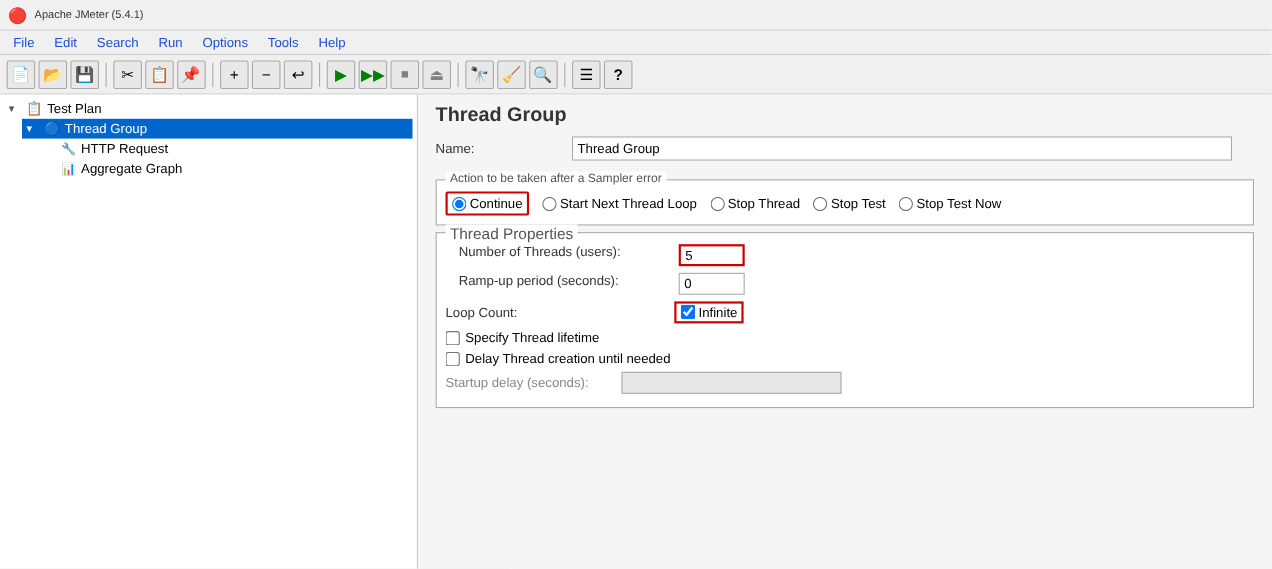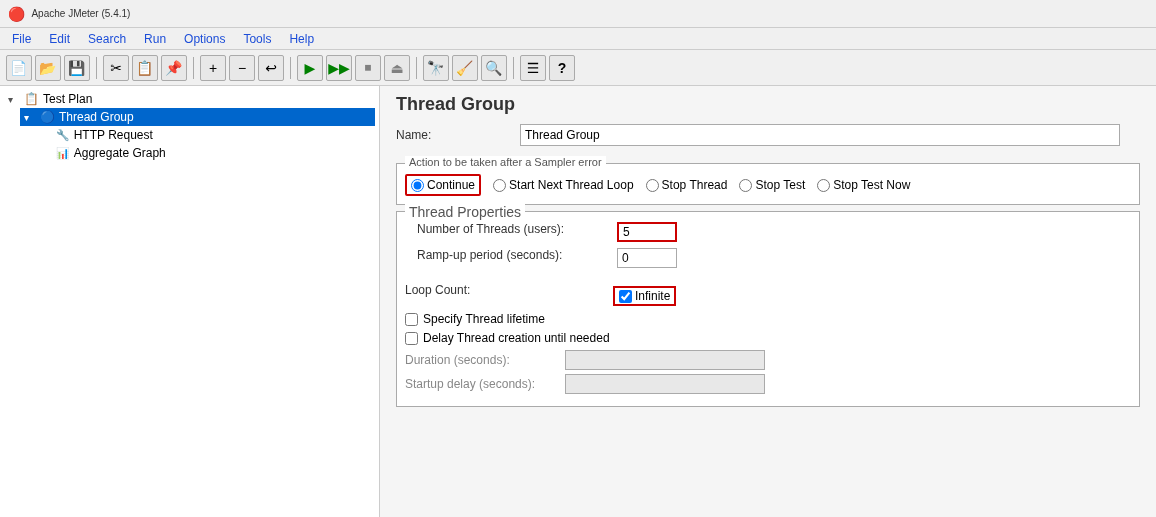--- a/index.html
+++ b/index.html
@@ -249,24 +249,22 @@
       display: flex;
       align-items: center;
       gap: 8px;
       margin: 6px 0;
     }
 
     .infinite-box {
       border: 2px solid #cc0000;
       padding: 1px 4px;
       display: flex;
-      align-items: center;
       gap: 3px;
       cursor: pointer;
-      margin-top: 12px;
     }
 
     .checkbox-label {
       display: flex;
       align-items: center;
       gap: 5px;
       margin: 5px 0;
       font-size: 12px;
       cursor: pointer;
     }
@@ -445,24 +443,20 @@
       <label class="checkbox-label">
         <input type="checkbox" style="">
         <span>Specify Thread lifetime</span>
       </label>
 
       <label class="checkbox-label">
         <input type="checkbox" style="">
         <span>Delay Thread creation until needed</span>
       </label>
 
-      <div class="duration-row">
-        <span class="duration-label">Duration (seconds):</span>
-        <input type="text" class="disabled-input" disabled="" value="" style="">
-      </div>
 
       <div class="duration-row">
         <span class="duration-label">Startup delay (seconds):</span>
         <input type="text" class="disabled-input" disabled="" value="" style="">
       </div>
 
     </div>
 
   </div>
 </div>

